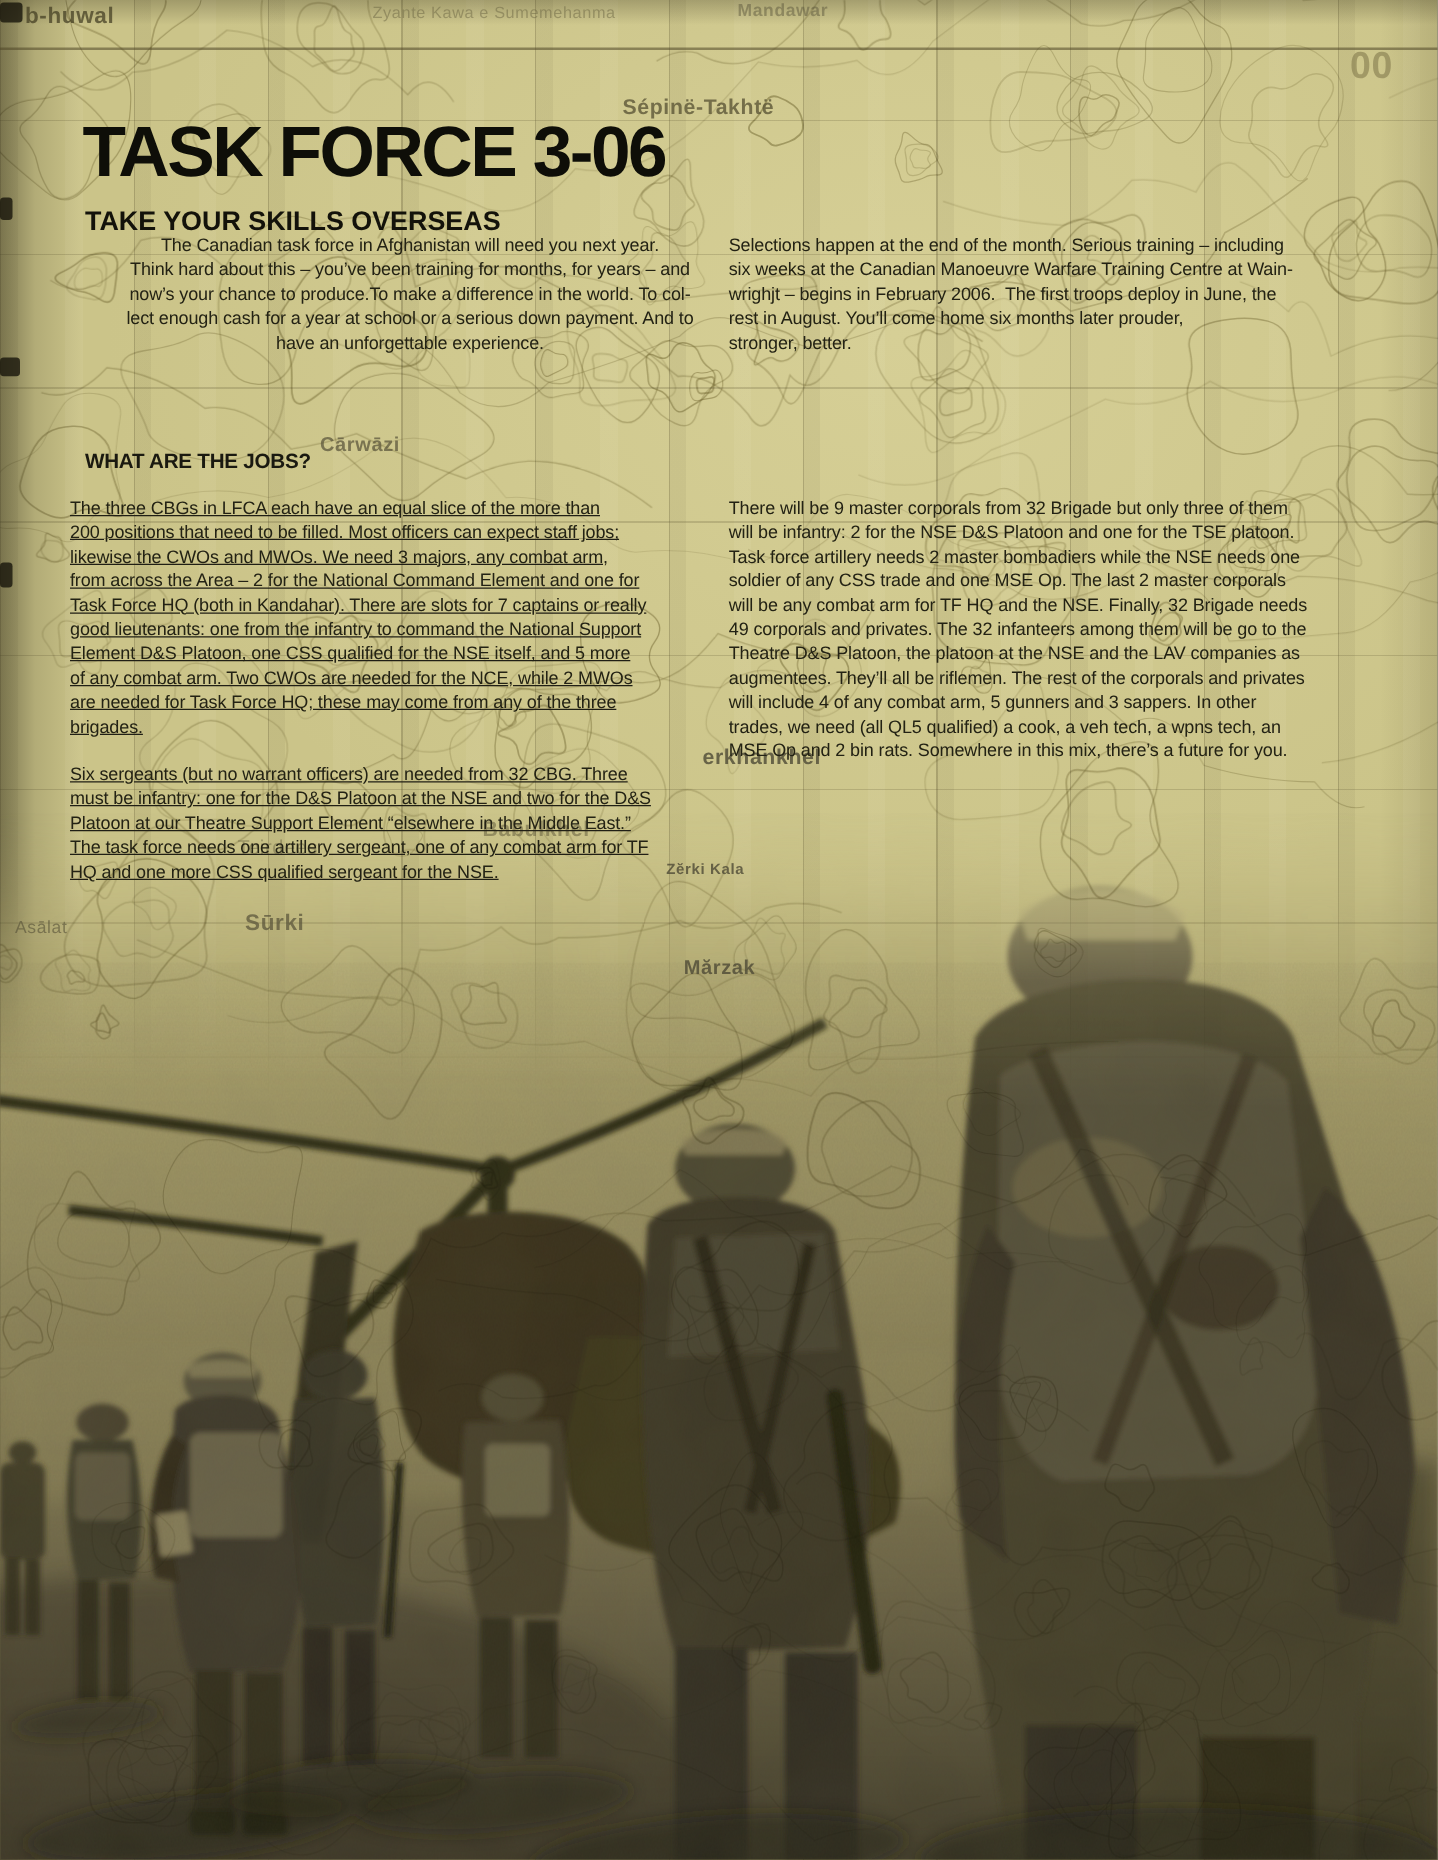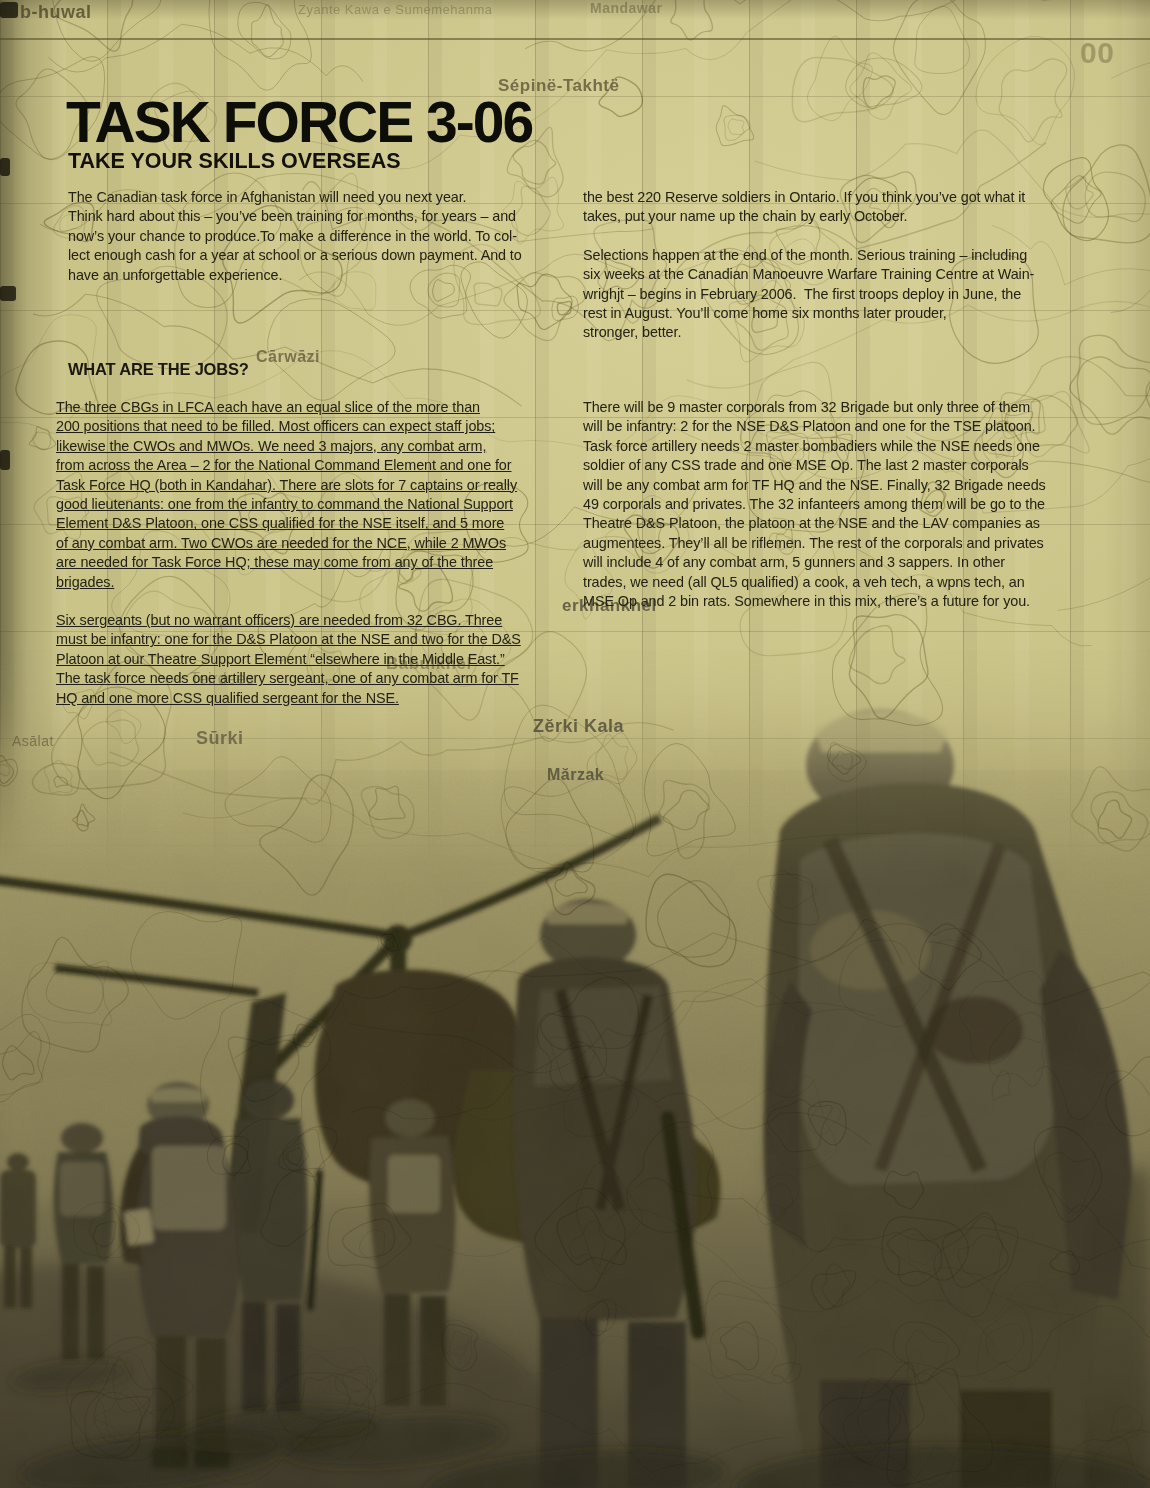--- a/index.html
+++ b/index.html
@@ -17,21 +17,21 @@
       #cbc489;
   }
   .layer{position:absolute;left:0;top:0;}
   #contour-svg{z-index:3;mix-blend-mode:multiply;pointer-events:none;}
   #photo-svg{z-index:2;}
   .topline{position:absolute;left:0;top:38px;width:1150px;height:2px;background:rgba(78,70,38,.55);z-index:3;}
   .edge-mark{position:absolute;background:#15130a;opacity:.78;z-index:4;border-radius:3px;filter:blur(.4px);}
   .map-label{position:absolute;z-index:4;color:#565138;white-space:pre;letter-spacing:.5px;}
   .content{position:absolute;z-index:6;color:#201f15;}
   .title{font-size:57px;font-weight:bold;letter-spacing:-2px;line-height:1;color:#0e0e08;}
-  .subtitle{font-size:21.5px;font-weight:bold;letter-spacing:0;color:#13120a;}
+  .subtitle{font-size:21.5px;font-weight:bold;letter-spacing:0;color:#13120a;margin-top:16px;}
   .body-col p{margin:0 0 19px 0;font-size:14.4px;line-height:19.4px;white-space:pre;letter-spacing:-.1px;color:#232214;}
   .jobs-heading{font-size:16.5px;font-weight:bold;color:#1a1910;letter-spacing:-.2px;}
 </style>
 </head>
 <body>
 
 <div class="page">
 
   <svg id="photo-svg" class="layer" width="1150" height="838" viewBox="0 0 1150 838" style="top:650px;">
     <defs>
@@ -501,40 +501,38 @@
   <div class="edge-mark" style="left:0;top:450px;width:10px;height:20px;"></div>
 
   <div class="map-label" style="left:20px;top:2px;font-size:18px;font-weight:bold;color:#3f3a20;opacity:.7;">b-huwal</div>
   <div class="map-label" style="left:298px;top:2px;font-size:13px;color:#6e6845;opacity:.5;">Zyante Kawa e Sumemehanma</div>
   <div class="map-label" style="left:590px;top:0;font-size:14px;font-weight:bold;opacity:.45;">Mandawar</div>
   <div class="map-label" style="left:498px;top:76px;font-size:17px;font-weight:bold;color:#5d5738;opacity:.8;">Sépinë-Takhtë</div>
   <div class="map-label" style="left:1080px;top:36px;font-size:30px;font-weight:bold;color:#7d7448;opacity:.55;">00</div>
   <div class="map-label" style="left:256px;top:348px;font-size:16px;font-weight:bold;opacity:.7;">Cārwāzi</div>
   <div class="map-label" style="left:562px;top:596px;font-size:17px;font-weight:bold;color:#4e4a36;opacity:.8;">erkhankhel</div>
   <div class="map-label" style="left:386px;top:654px;font-size:17px;font-weight:bold;color:#6e6845;opacity:.6;">Babulkhel</div>
-  <div class="map-label" style="left:533px;top:716px;font-size:18px;font-weight:bold;color:#4e4a36;opacity:.8;">Zĕrki Kala</div>
+  <div class="map-label" style="left:533px;top:688px;font-size:12px;font-weight:bold;color:#4e4a36;opacity:.8;">Zĕrki Kala</div>
   <div class="map-label" style="left:190px;top:670px;font-size:16px;color:#6e6845;opacity:.5;">Teirdees</div>
   <div class="map-label" style="left:196px;top:728px;font-size:18px;font-weight:bold;opacity:.7;">Sūrki</div>
   <div class="map-label" style="left:12px;top:733px;font-size:14px;opacity:.6;">Asālat</div>
   <div class="map-label" style="left:547px;top:766px;font-size:16px;font-weight:bold;color:#4e4a36;opacity:.8;">Mărzak</div>
   <div class="map-label" style="left:843px;top:812px;font-size:14px;opacity:.4;">Akurkhel</div>
 
   <div class="content title" style="left:66px;top:94px;position:absolute;">TASK FORCE 3-06</div>
   <div class="content subtitle" style="left:68px;top:149px;position:absolute;">TAKE YOUR SKILLS OVERSEAS</div>
 
-  <div class="content body-col" style="left:68px;top:188px;width:520px;">
+  <div class="content body-col" style="left:68px;top:188px;width:520px;text-align:center;">
     <p>The Canadian task force in Afghanistan will need you next year.
 Think hard about this – you’ve been training for months, for years – and
 now’s your chance to produce.To make a difference in the world. To col-
 lect enough cash for a year at school or a serious down payment. And to
 have an unforgettable experience.</p>
   </div>
   <div class="content body-col" style="left:583px;top:188px;width:530px;">
-    <p>the best 220 Reserve soldiers in Ontario. If you think you’ve got what it
-takes, put your name up the chain by early October.</p>
     <p>Selections happen at the end of the month. Serious training – including
 six weeks at the Canadian Manoeuvre Warfare Training Centre at Wain-
 wrighjt – begins in February 2006.  The first troops deploy in June, the
 rest in August. You’ll come home six months later prouder,
 stronger, better.</p>
   </div>
 
   <div class="content jobs-heading" style="left:68px;top:360px;position:absolute;">WHAT ARE THE JOBS?</div>
 
   <div class="content body-col" style="left:56px;top:398px;width:520px;text-decoration:underline;">

